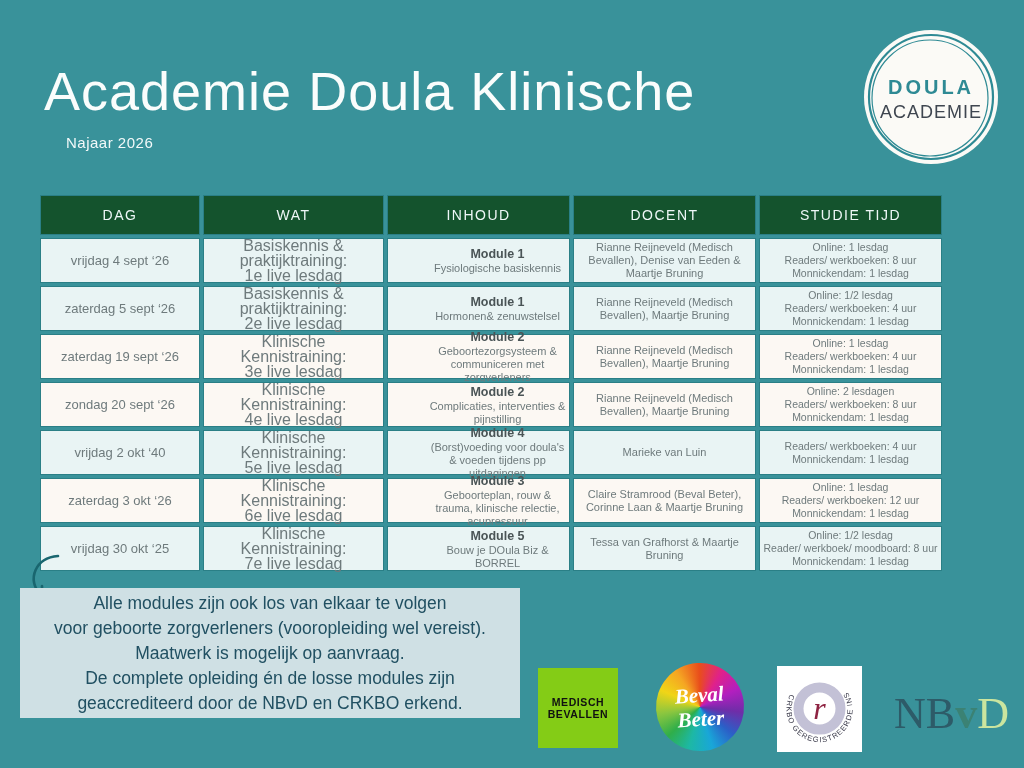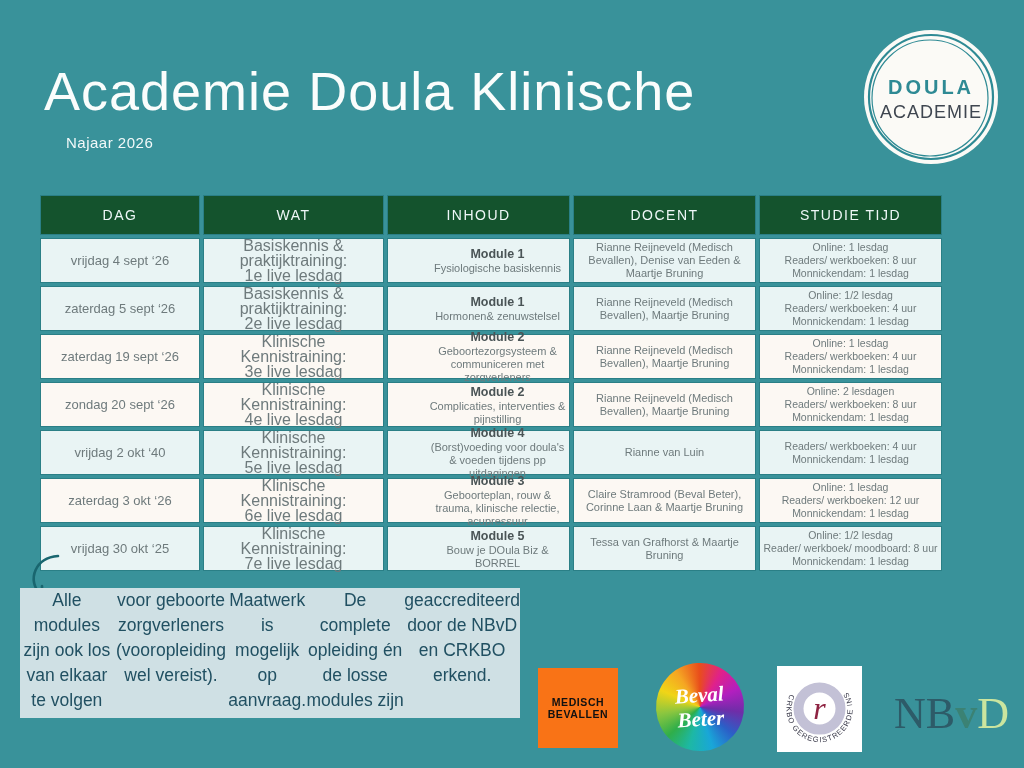--- a/index.html
+++ b/index.html
@@ -26,26 +26,26 @@
   .tint-cream { background:#fcf8f3; }
   .cell.dag { font-size:13px; }
   .cell.wat { font-size:16px; line-height:15px; }
   .cell.inhoud { font-size:11px;padding-left:41px; }
   .cell .module { font-weight:700; font-size:12.5px; color:#4a5456; line-height:16px; }
   .cell.docent { font-size:11px; }
   .cell.studie { font-size:10.5px; }
 
   
   .note-box { position:absolute; left:20px; top:588px; width:500px; height:130px;
-    background:#cfe0e4; color:#215062; display:flex; justify-content:center;
+    background:#cfe0e4; color:#215062; display:flex; flex-direction:column; justify-content:center;
     text-align:center; font-size:17.5px; line-height:25px; }
   .note-arrow { position:absolute; left:14px; top:550px; width:64px; height:60px; }
 
   
-  .logo-mb { position:absolute; left:538px; top:668px; width:80px; height:80px; background:#f97316;
+  .logo-mb { position:absolute; left:538px; top:668px; width:80px; height:80px; background:#84cc16;
     display:flex; flex-direction:column; align-items:center; justify-content:center;
     color:#111; font-weight:700; font-size:10.5px; letter-spacing:0.6px; line-height:12px; text-align:center; }
   .logo-bb { position:absolute; left:656px; top:663px; width:88px; height:88px; border-radius:50%;
     background:conic-gradient(from -30deg, #f5a623, #e94e1b, #e0218a, #b21fbf, #6f2da8, #2b5fc7, #19a6d8, #1db8a5, #2fae4a, #8cc63f, #f0d517, #f5a623);
     display:flex; flex-direction:column; align-items:center; justify-content:center;
     color:#ffffff; font-family:"Liberation Serif", serif; font-style:italic; font-weight:700;
     font-size:21px; line-height:24px; transform:rotate(-4deg); text-align:center; }
   .logo-crkbo { position:absolute; left:777px; top:666px; width:85px; height:86px; background:#ffffff;
     display:flex; align-items:center; justify-content:center; }
   .logo-nbvd { position:absolute; left:894px; top:688px; font-family:"Liberation Serif", serif; font-size:44px; }
@@ -151,21 +151,21 @@
     <div style="display:contents">
       <div class="cell dag tint-teal">vrijdag 2 okt ‘40</div>
       <div class="cell wat tint-teal">
         <div>Klinische Kennistraining:</div>
         <div>5e live lesdag</div>
       </div>
       <div class="cell inhoud tint-teal">
         <div class="module">Module 4</div>
         <div>(Borst)voeding voor doula's &amp; voeden tijdens pp uitdagingen</div>
       </div>
-      <div class="cell docent tint-teal">Rianne van Luin</div>
+      <div class="cell docent tint-teal">Marieke van Luin</div>
       <div class="cell studie tint-teal">
         <div>Readers/ werkboeken: 4 uur</div>
         <div>Monnickendam: 1 lesdag</div>
         <div></div>
       </div>
     </div>
 
     <div style="display:contents">
       <div class="cell dag tint-cream">zaterdag 3 okt ‘26</div>
       <div class="cell wat tint-cream">

